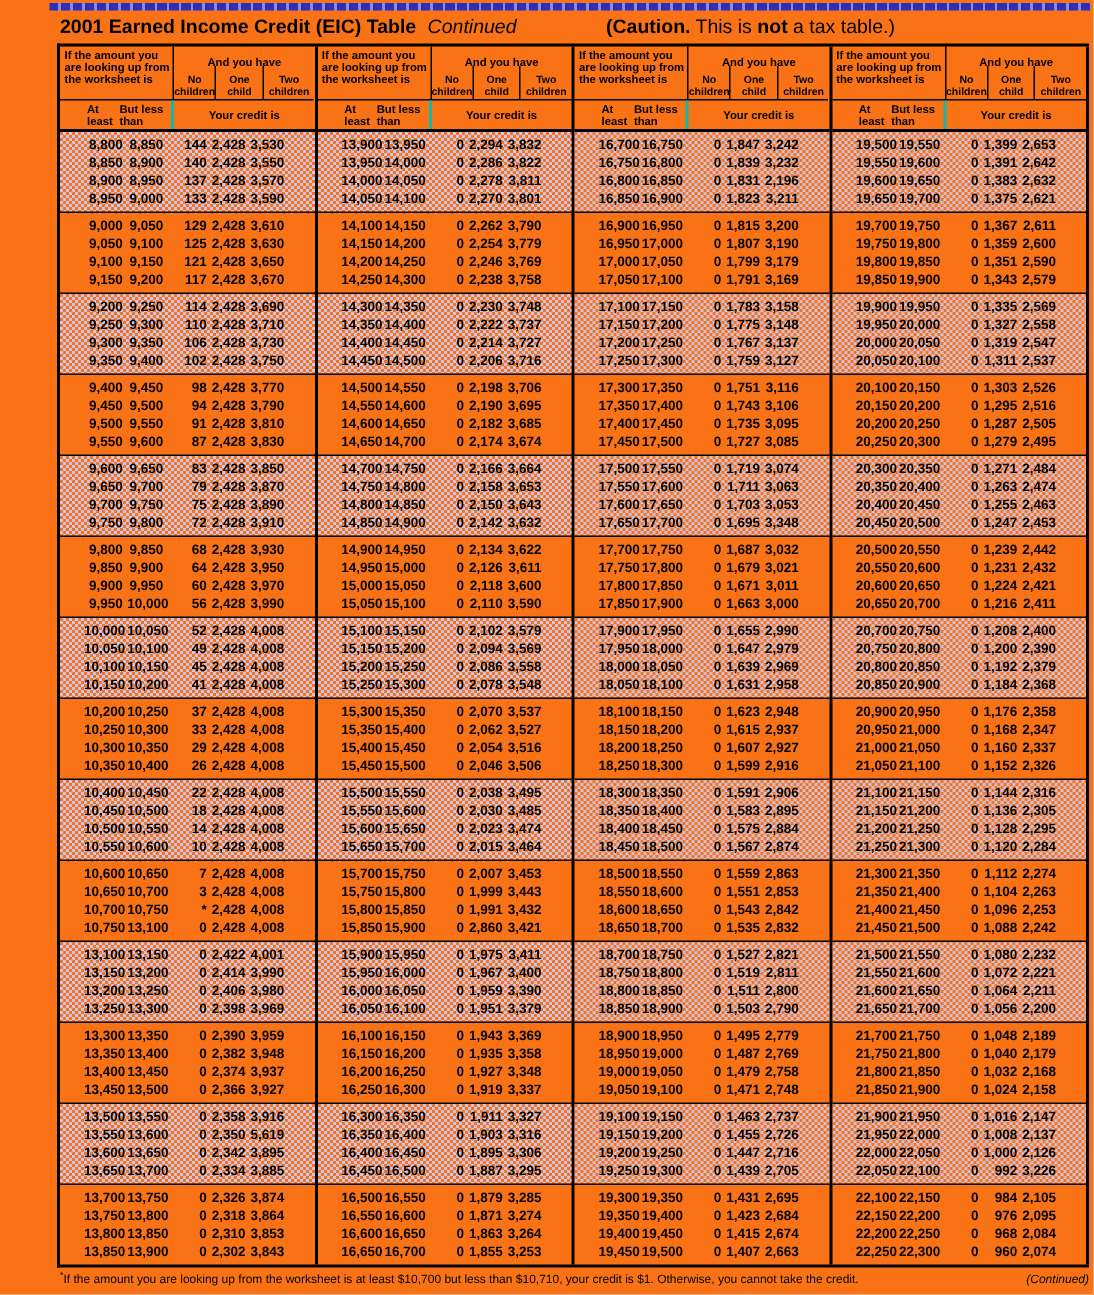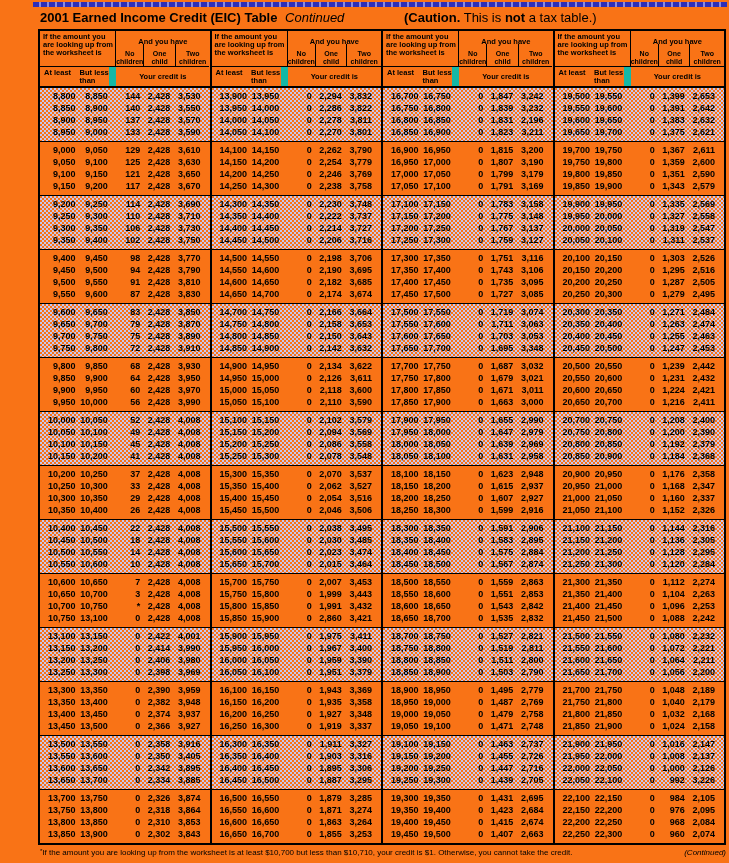--- a/index.html
+++ b/index.html
@@ -19,26 +19,26 @@
   .group { width:25%; border-right:2px solid #000; }
 
   
   .ghead { display:grid; grid-template-columns:21% 24% 16% 19.5% 19.5%; grid-template-rows:36px 19px; border-bottom:2px solid #000; font-weight:bold; }
   .h-lookup { grid-column:1/3; grid-row:1; border-right:1px solid #000; border-bottom:1px solid #000; font-size:7.5px; line-height:8px; padding:2px 1px 0 3px; }
   .h-right { grid-column:3/6; grid-row:1; border-bottom:1px solid #000; display:flex; flex-direction:column; }
   .h-ayh { text-align:center; font-size:7.5px; padding-top:6px; height:13px; }
   .h-children { flex:1; display:grid; grid-template-columns:29% 34% 37%; }
   .h-child { display:flex; align-items:flex-end; justify-content:center; text-align:center; font-size:7px; line-height:7.5px; padding-bottom:1px; }
   .h-child + .h-child { border-left:1px solid #000; }
-  .h-atleast { grid-column:1; grid-row:2; font-size:7.5px; line-height:8px; padding:2px 0 0 4px; }
-  .h-butless { grid-column:2; grid-row:2; border-right:7px solid #14b8a6; font-size:7.5px; line-height:8px; padding:2px 0 0 4px; }
+  .h-atleast { grid-column:1; grid-row:2; font-size:7.5px; line-height:8px; padding:2px 0 0 18px; }
+  .h-butless { grid-column:2; grid-row:2; border-right:2px solid #14b8a6; font-size:7.5px; line-height:8px; padding:2px 0 0 4px; }
   .h-credit { grid-column:3/6; grid-row:2; display:flex; align-items:center; justify-content:center; font-size:7.5px; }
 
   
-  .block { padding:2px 5px 3px; border-bottom:1px solid #000; }
+  .block { padding:2px 16px 3px; border-bottom:1px solid #000; }
   .block:last-child { border-bottom:none; }
   .block.shaded {
     background-image:
       linear-gradient(45deg, #c7c7ee 25%, transparent 25%, transparent 75%, #c7c7ee 75%),
       linear-gradient(45deg, #c7c7ee 25%, transparent 25%, transparent 75%, #c7c7ee 75%);
     background-size:4px 4px;
     background-position:0 0, 2px 2px;
   }
   .drow { display:grid; grid-template-columns:21% 24% 16% 19.5% 19.5%; height:12px; line-height:12px; font-size:9px; font-weight:bold; }
   .c-al { text-align:right; padding-right:3px; }
@@ -448,21 +448,21 @@
             <div class="c-bl">13,550</div>
             <div class="c-0">0</div>
             <div class="c-1">2,358</div>
             <div class="c-2">3,916</div>
           </div>
           <div class="drow">
             <div class="c-al">13,550</div>
             <div class="c-bl">13,600</div>
             <div class="c-0">0</div>
             <div class="c-1">2,350</div>
-            <div class="c-2">3,405</div>
+            <div class="c-2">5,619</div>
           </div>
           <div class="drow">
             <div class="c-al">13,600</div>
             <div class="c-bl">13,650</div>
             <div class="c-0">0</div>
             <div class="c-1">2,342</div>
             <div class="c-2">3,895</div>
           </div>
           <div class="drow">
             <div class="c-al">13,650</div>

